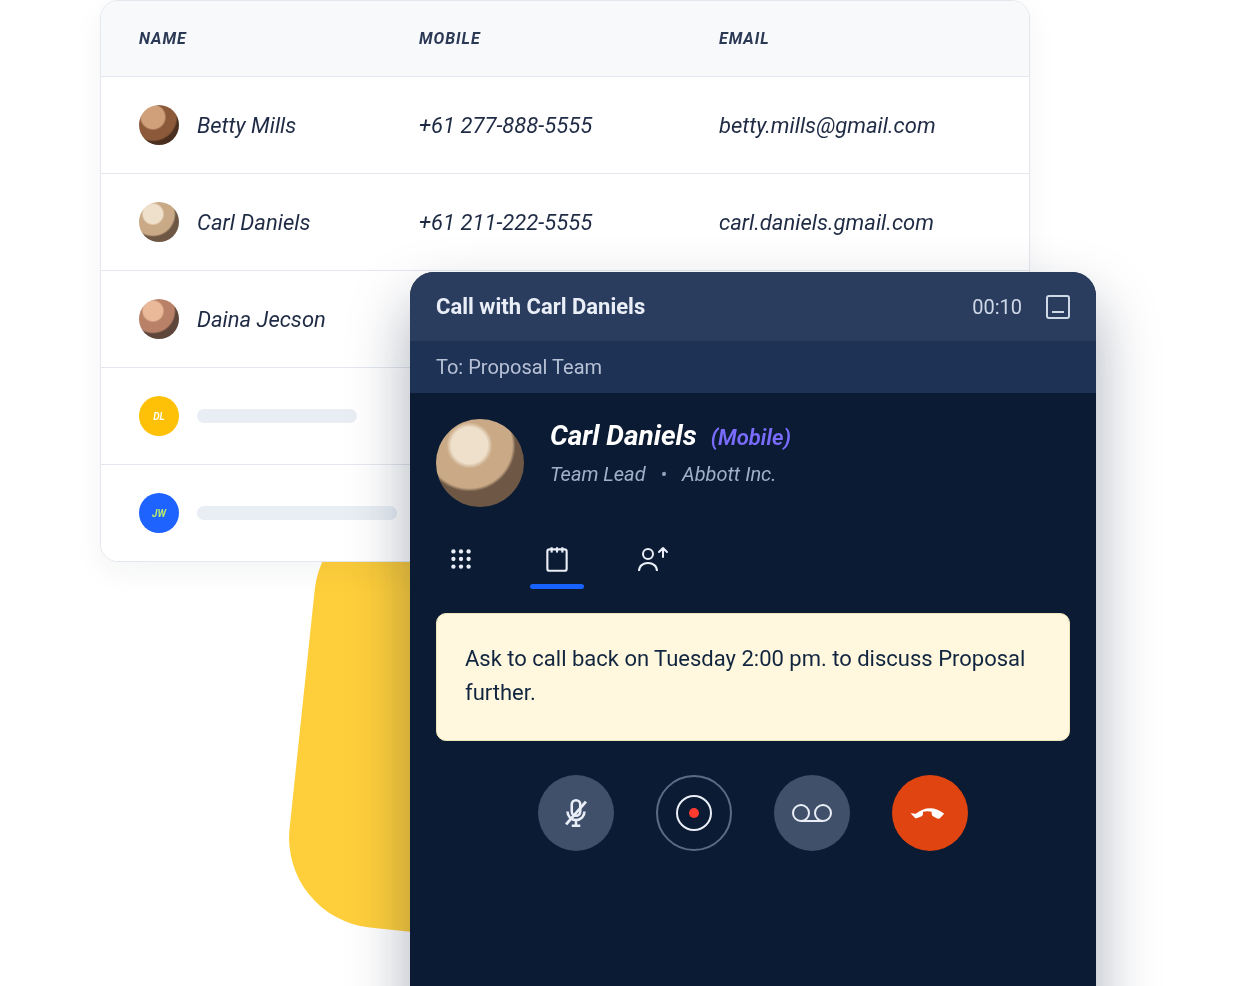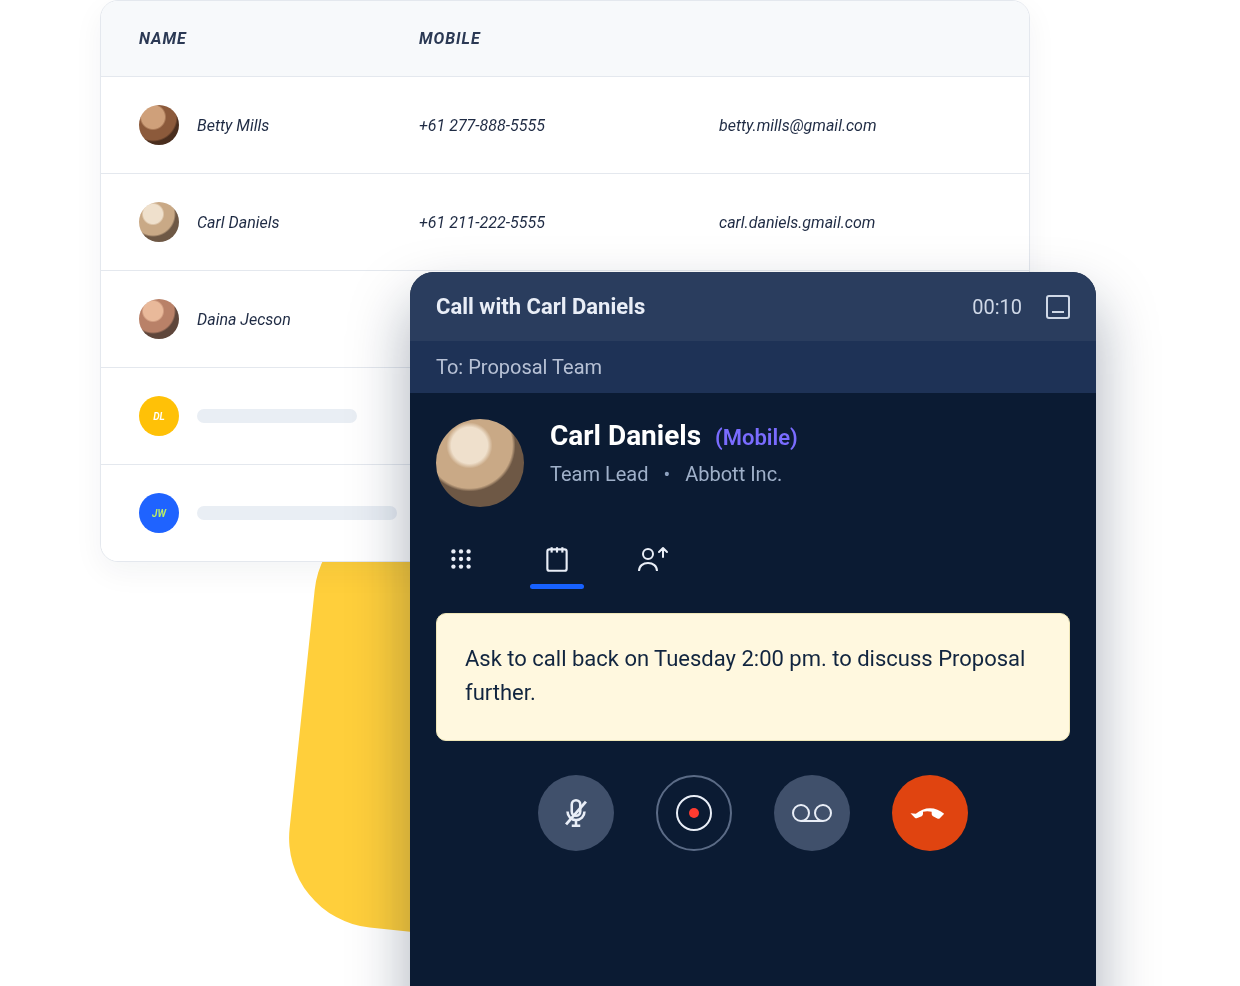--- a/index.html
+++ b/index.html
@@ -48,21 +48,21 @@
   }
   .row{background:#fff;}
   .row:last-child{border-bottom:none;}
   .name-cell{display:flex;align-items:center;gap:18px;}
   .avatar{width:40px;height:40px;border-radius:50%;flex:0 0 40px;background:#ddd;display:flex;align-items:center;justify-content:center;font-size:10px;font-weight:600;color:#fff;}
   .avatar.pic1{background:radial-gradient(circle at 35% 30%,#cfa07a 0 30%,#8c5a3b 35% 60%,#4a2e1e 65% 100%);}
   .avatar.pic2{background:radial-gradient(circle at 35% 30%,#efe0cc 0 25%,#c9a986 30% 55%,#6e5845 60% 100%);}
   .avatar.pic3{background:radial-gradient(circle at 35% 30%,#e9b99a 0 25%,#b98168 30% 55%,#5e463b 60% 100%);}
   .avatar.dl{background:#ffc107;color:#fff;}
   .avatar.jw{background:#1f63ff;color:#bef264;}
-  .cell{font-size:16px;color:var(--text);}
+  .cell{font-size:22px;color:var(--text);}
   .ghost{height:14px;border-radius:8px;background:#e9eef4;}
   .ghost.w1{width:160px;}
   .ghost.w2{width:200px;}
 
   
   .call{
     position:absolute;left:410px;top:272px;width:686px;height:824px;
     background:var(--slate);border-radius:24px;z-index:2;overflow:hidden;
     box-shadow:0 30px 60px rgba(10,25,55,.35);
   }
@@ -72,21 +72,21 @@
   }
   .call-title{font-size:22px;font-weight:700;color:#e9eef7;}
   .call-timer{display:flex;align-items:center;gap:24px;font-size:20px;color:#cfd8e7;}
   .min-btn{width:24px;height:24px;border:2px solid #cfd8e7;border-radius:3px;position:relative;cursor:pointer;}
   .min-btn::after{content:"";position:absolute;left:4px;right:4px;bottom:4px;height:2px;background:#cfd8e7;}
 
   .call-to{
     background:var(--navy2);color:#b7c1d5;padding:14px 26px;font-size:20px;
   }
 
-  .caller{display:flex;align-items:flex-start;gap:26px;padding:26px 26px 10px;}
+  .caller{display:flex;align-items:flex-start;gap:26px;padding:26px 26px 10px;font-style:italic;}
   .caller .big-avatar{width:88px;height:88px;border-radius:50%;flex:0 0 88px;background:radial-gradient(circle at 38% 30%,#efe0cc 0 22%,#c9a986 28% 52%,#6e5845 56% 100%);}
   .caller-name{font-size:28px;font-weight:700;color:#fff;}
   .caller-type{font-size:22px;color:#7a6cff;font-weight:600;margin-left:10px;}
   .caller-sub{margin-top:10px;font-size:20px;color:#9fb0c9;}
   .caller-sub .dot{margin:0 10px;color:#8da1bf;}
 
   .tabs{display:flex;gap:46px;padding:14px 26px 0;align-items:center;}
   .tab{width:50px;height:56px;display:flex;align-items:center;justify-content:center;position:relative;cursor:pointer;}
   .tab.active::after{content:"";position:absolute;left:-2px;right:-2px;bottom:-2px;height:5px;background:var(--blue);border-radius:3px;}
   .icon{display:block;}
@@ -104,20 +104,21 @@
 </style>
 </head>
 <body>
 
 <div class="blob"></div>
 
 <div class="contacts-card">
   <div class="head-row">
     <div class="head-cell">NAME</div>
     <div class="head-cell">MOBILE</div>
+    <div class="head-cell">EMAIL</div>
   </div>
 
   <div class="row">
     <div class="name-cell">
       <div class="avatar pic1"></div>
       <div class="cell">Betty Mills</div>
     </div>
     <div class="cell">+61 277-888-5555</div>
     <div class="cell">betty.mills@gmail.com</div>
   </div>

